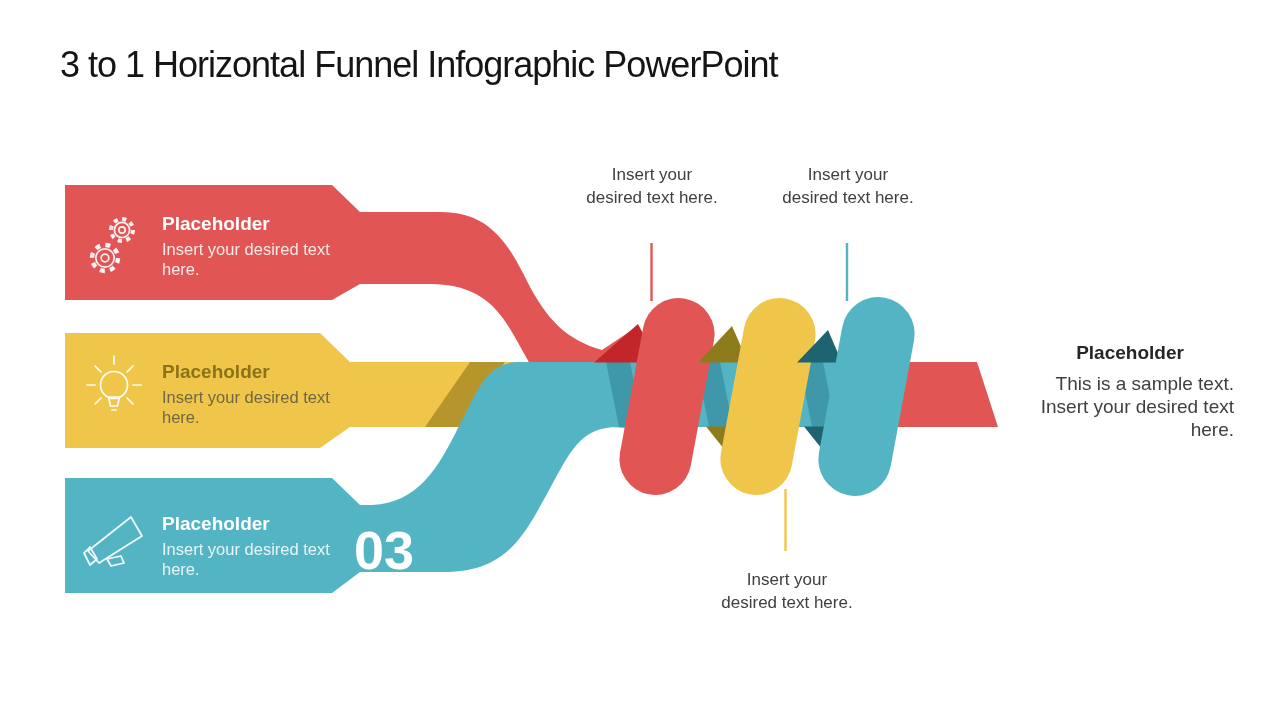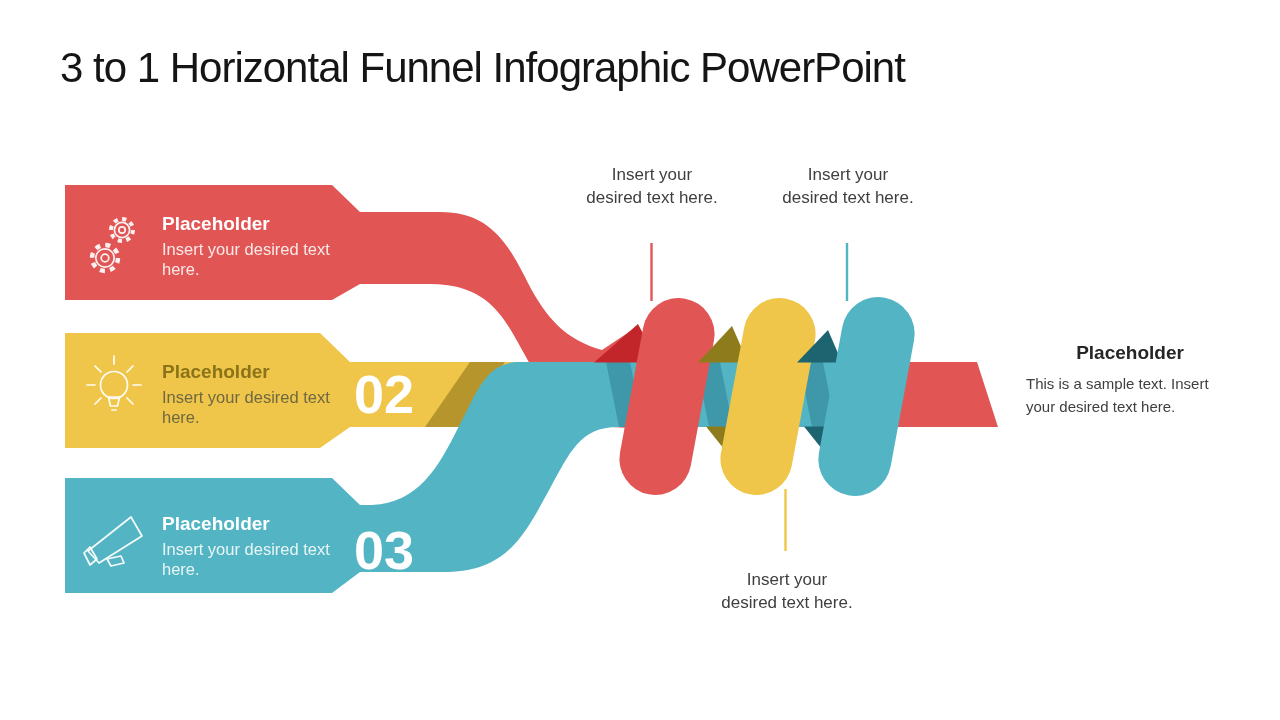--- a/index.html
+++ b/index.html
@@ -3,21 +3,21 @@
 <meta charset="utf-8">
 <style>
   html,body{margin:0;padding:0;background:#ffffff;}
   .slide{
     position:relative;width:1280px;height:720px;background:#ffffff;
     overflow:hidden;font-family:"Liberation Sans",sans-serif;
   }
   .abs{position:absolute;}
   .title{
     left:60px;top:44px;width:1100px;
-    font-size:42px;font-weight:400;letter-spacing:-1px;color:#151515;
+    font-size:36px;font-weight:400;letter-spacing:-1px;color:#151515;
     white-space:nowrap;
   }
   svg.art{position:absolute;left:0;top:0;width:1280px;height:720px;}
   .banner-text{position:absolute;left:162px;width:178px;}
   .bh{font-size:19px;font-weight:700;line-height:24px;margin-bottom:3px;}
   .bb{font-size:16.5px;line-height:20px;}
   .bt1{top:212px;} .bt1 .bh{color:#ffffff;} .bt1 .bb{color:#f8e9e7;}
   .bt2{top:360px;} .bt2 .bh{color:#8a7318;} .bt2 .bb{color:#6f6942;}
   .bt3{top:512px;} .bt3 .bh{color:#ffffff;} .bt3 .bb{color:#e8f5f6;}
   .num{
@@ -28,22 +28,22 @@
   .callout{
     position:absolute;width:134px;text-align:center;
     font-size:17px;line-height:23px;color:#3f3f3f;
   }
   .c1{left:585px;top:163px;} .c2{left:781px;top:163px;} .c3{left:720px;top:568px;}
   .side-h{
     left:1030px;top:342px;width:200px;text-align:center;
     font-size:19px;font-weight:700;color:#262626;
   }
   .side-b{
-    left:1026px;top:372px;width:208px;text-align:left;
-    font-size:15px;line-height:23px;color:#3f3f3f;
+    left:1026px;top:372px;width:208px;text-align:right;
+    font-size:19px;line-height:23px;color:#3f3f3f;
   }
 </style>
 </head>
 <body>
 
 <div class="slide">
 
   <svg class="art" viewBox="0 0 1280 720">
 
     <path d="M65,333 H320 L350,362 H705 V427 H350 L320,448 H65 Z" fill="#EFC64A"></path>
@@ -113,21 +113,20 @@
 
   <div class="banner-text bt1">
     <div class="bh">Placeholder</div>
     <div class="bb">Insert your desired text here.</div>
   </div>
 
   <div class="banner-text bt2">
     <div class="bh">Placeholder</div>
     <div class="bb">Insert your desired text here.</div>
   </div>
-  <div class="num num2">02</div>
 
   <div class="banner-text bt3">
     <div class="bh">Placeholder</div>
     <div class="bb">Insert your desired text here.</div>
   </div>
   <div class="num num3">03</div>
 
   <div class="callout c1">Insert your desired text here.</div>
   <div class="callout c2">Insert your desired text here.</div>
   <div class="callout c3">Insert your desired text here.</div>

